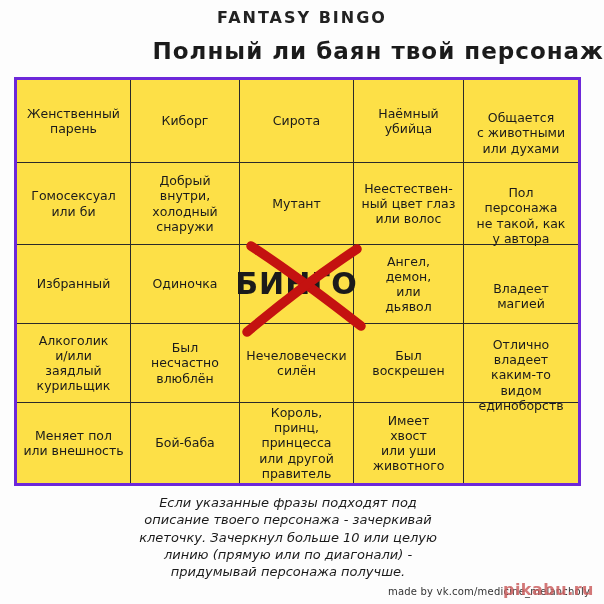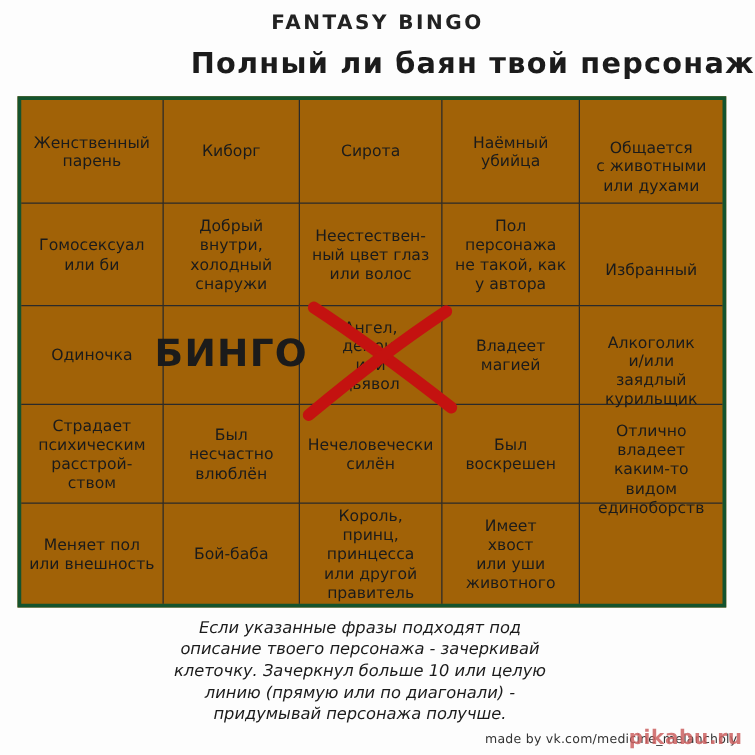--- a/index.html
+++ b/index.html
@@ -11,21 +11,21 @@
   .small-title{
     position:absolute;top:8px;left:0;width:604px;text-align:center;
     font-size:16px;font-weight:700;letter-spacing:2px;color:#222;
   }
   .main-title{
     position:absolute;top:38px;left:0;width:604px;text-align:right;
     font-size:23px;font-weight:600;letter-spacing:1px;color:#1b1b1b;
   }
   .grid-wrap{
     position:absolute;left:14px;top:77px;
-    border:3px solid #14532d;background:#a16207;
+    border:3px solid #6d28d9;background:#fde047;
   }
   .grid{
     display:grid;
     grid-template-columns:114px 109px 114px 110px 114px;
     grid-template-rows:83px 82px 79px 79px 80px;
   }
   .cell{
     border-right:1px solid #2a2a2a;border-bottom:1px solid #2a2a2a;
     display:flex;align-items:center;justify-content:center;
     text-align:center;font-size:12.5px;line-height:1.22;
@@ -72,44 +72,41 @@
 убийца</div>
       <div class="cell">Общается
 с животными
 или духами</div>
       <div class="cell">Гомосексуал
 или би</div>
       <div class="cell">Добрый
 внутри,
 холодный
 снаружи</div>
+      <div class="cell">Мутант</div>
       <div class="cell">Неестествен-
 ный цвет глаз
 или волос</div>
       <div class="cell">Пол
 персонажа
 не такой, как
 у автора</div>
       <div class="cell">Избранный</div>
       <div class="cell">Одиночка</div>
       <div class="cell center">БИНГО</div>
       <div class="cell">Ангел,
 демон,
 или
 дьявол</div>
       <div class="cell">Владеет
 магией</div>
       <div class="cell">Алкоголик
 и/или
 заядлый
 курильщик</div>
-      <div class="cell">Страдает
-психическим
-расстрой-
-ством</div>
       <div class="cell">Был
 несчастно
 влюблён</div>
       <div class="cell">Нечеловечески
 силён</div>
       <div class="cell">Был
 воскрешен</div>
       <div class="cell">Отлично
 владеет
 каким-то

